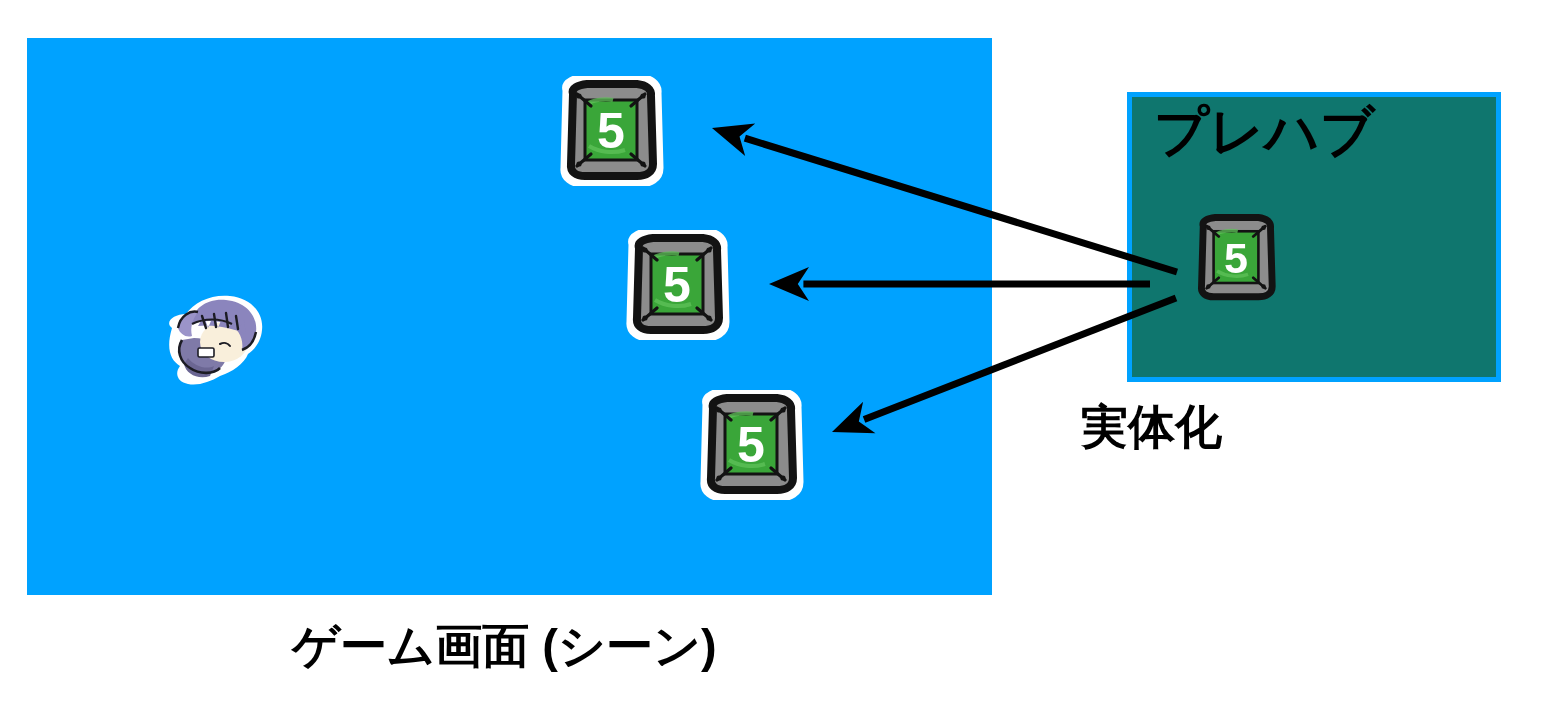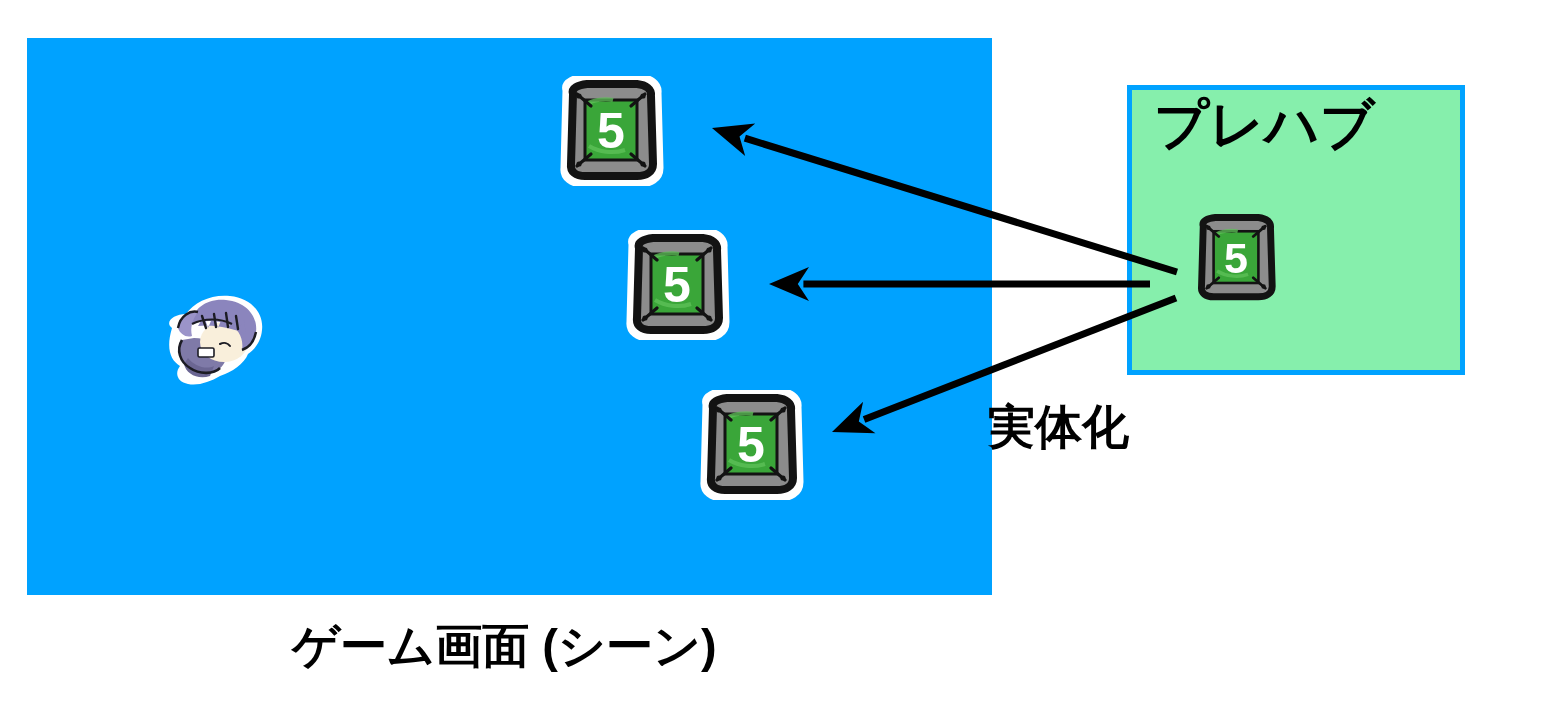--- a/index.html
+++ b/index.html
@@ -22,25 +22,25 @@
     top: 38px;
     width: 965px;
     height: 557px;
     background: #00a2ff;
   }
 
   
   #prefab-panel {
     position: absolute;
     left: 1127px;
-    top: 85px;
-    width: 338px;
+    top: 92px;
+    width: 374px;
     height: 290px;
     border: 5px solid #00a2ff;
-    background: #86efac;
+    background: #0f766e;
     box-sizing: border-box;
   }
   #prefab-title {
     position: absolute;
     left: 22px;
     top: 6px;
     font-size: 54px;
     font-weight: bold;
     color: #000000;
     line-height: 1.05;
@@ -54,21 +54,21 @@
     left: 292px;
     top: 615px;
     font-size: 47px;
     font-weight: bold;
     color: #000000;
     white-space: nowrap;
     text-align: center;
   }
   #instantiate-label {
     position: absolute;
-    left: 988px;
+    left: 1081px;
     top: 396px;
     font-size: 47px;
     font-weight: bold;
     color: #000000;
     white-space: nowrap;
   }
 
   
   .block-sprite {
     position: absolute;

